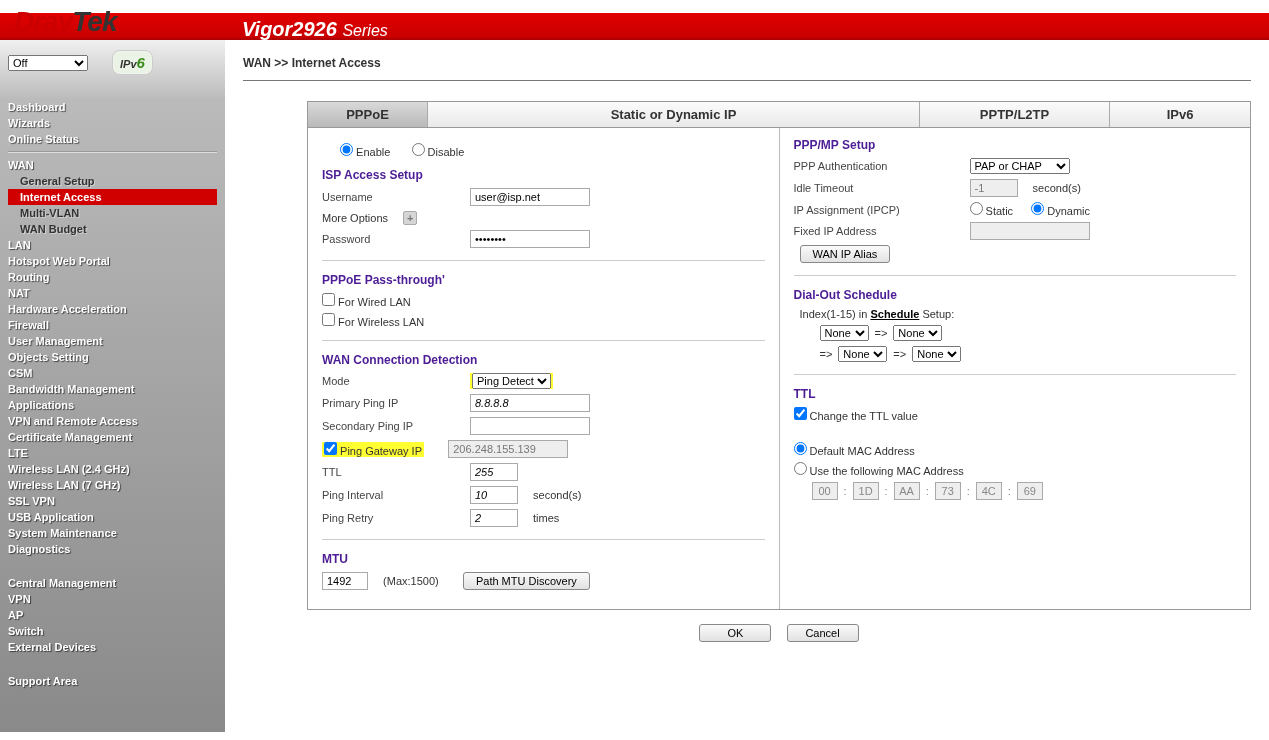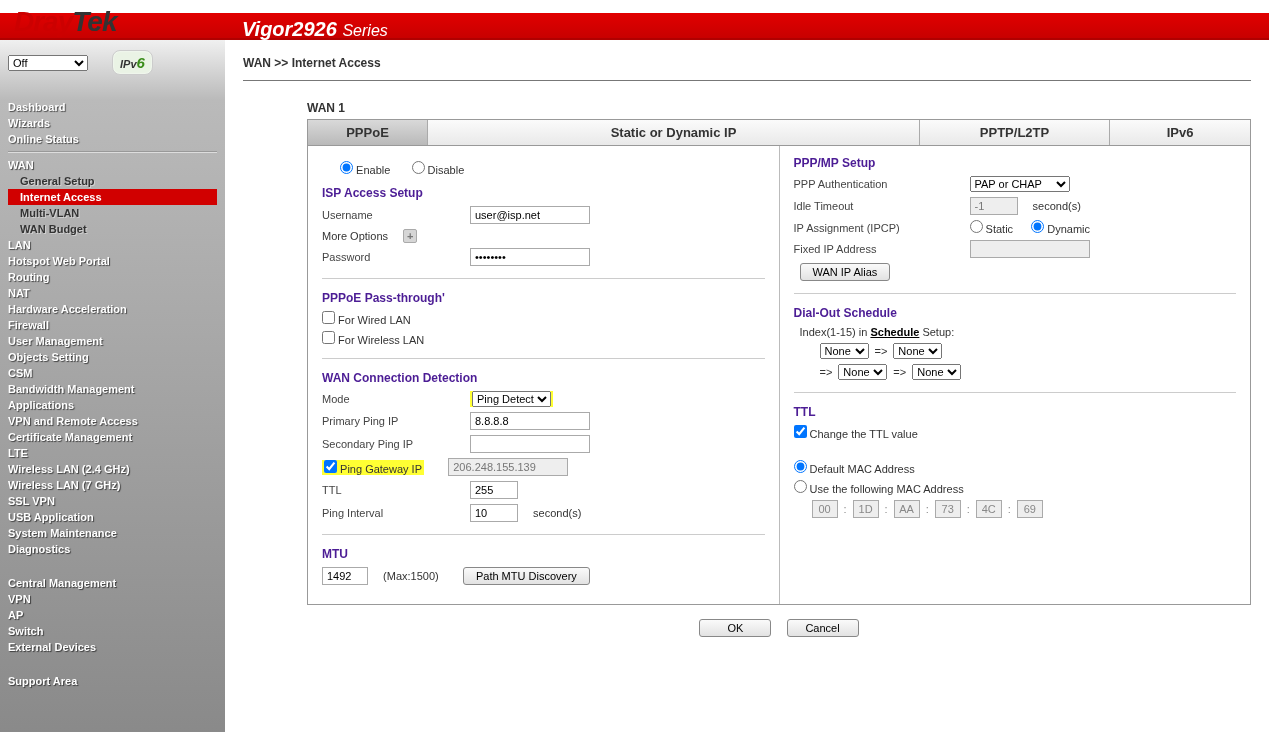--- a/index.html
+++ b/index.html
@@ -45,21 +45,21 @@
 .panel { display: flex; border: 1px solid #999; margin-left: 64px; }
 .col { flex: 1; padding: 10px 14px 14px; }
 .col + .col { border-left: 1px solid #bbb; }
 .row { display: flex; align-items: center; margin: 5px 0; gap: 6px; }
 .row .lab { width: 142px; color: #444; }
 .grp-title { font-weight: 700; margin: 10px 0 6px; color: #4c1d95; font-size: 12px; }
 input[type=text], input[type=password] { border: 1px solid #aaa; padding: 2px 4px; font-size: 11px; width: 120px; background: #fff; }
 input.sm { width: 48px; }
 input.dis { background: #eee; color: #777; }
 select { font-size: 11px; }
-.hl { background: #ffff33; }
+.hl { background: #ffff33; font-style: italic; }
 .hl-wrap { background: #ffff33; padding: 0 2px; display: inline-block; }
 .plus { display:inline-block; width:14px; height:14px; background:#d6d6d6; border:1px solid #aaa; text-align:center; line-height:12px; font-weight:700; color:#777; border-radius:2px; }
 button, .btn { font-size: 11px; padding: 2px 12px; background: linear-gradient(#fafafa,#e2e2e2); border: 1px solid #888; border-radius: 3px; cursor: pointer; }
 .macbox { width: 26px !important; text-align: center; background: #eee !important; color: #888; }
 
 .btnrow { text-align: center; margin: 14px 0 0 64px; }
 .btnrow button { width: 72px; margin: 0 6px; }
 
 a.sched { color: #000; font-weight:700; text-decoration: underline; }
 </style>
@@ -118,21 +118,20 @@
         <li class="top">Switch</li>
         <li class="top">External Devices</li>
         <li style="height: 18px;"></li>
         <li class="top">Support Area</li>
       </ul>
   </div>
 
   <div class="main">
     <div class="bc">WAN &gt;&gt; Internet Access</div>
 
-    <div class="sect-title">WAN 1</div>
 
     <div class="tabs" id="tabs">
         <div class="tab active" style="flex: 0 0 120px;">PPPoE</div>
         <div class="tab">Static or Dynamic IP</div>
         <div class="tab" style="flex: 0 0 190px;">PPTP/L2TP</div>
         <div class="tab" style="flex: 0 0 140px;">IPv6</div>
       </div>
 
     <div class="panel">
 
@@ -183,20 +182,23 @@
           <span class="hl-wrap"><label><input type="checkbox" checked="" style=""> <span>Ping Gateway IP</span></label></span>
           &nbsp;&nbsp;&nbsp;&nbsp;
           <input type="text" class="dis" value="206.248.155.139" style=""></div>
         <div class="row">
             <span class="lab">TTL</span>
           <input type="text" class="sm hl" value="255" style="">
           </div>
         <div class="row"><span class="lab">Ping Interval</span>
           <input type="text" class="sm hl" value="10" style="">
           &nbsp;<span>second(s)</span></div>
+        <div class="row"><span class="lab">Ping Retry</span>
+          <input type="text" class="sm hl" value="2" style="">
+          &nbsp;<span>times</span></div>
 
         <hr style="margin:12px 0;border:none;border-top:1px solid #ccc;">
 
         <div class="grp-title">MTU</div>
         <div class="row">
           <input type="text" class="sm" style="width: 46px;" value="1492">
           &nbsp;<span>(Max:1500)</span>
           &nbsp;&nbsp;&nbsp;&nbsp;
           <button>Path MTU Discovery</button>
         </div>

